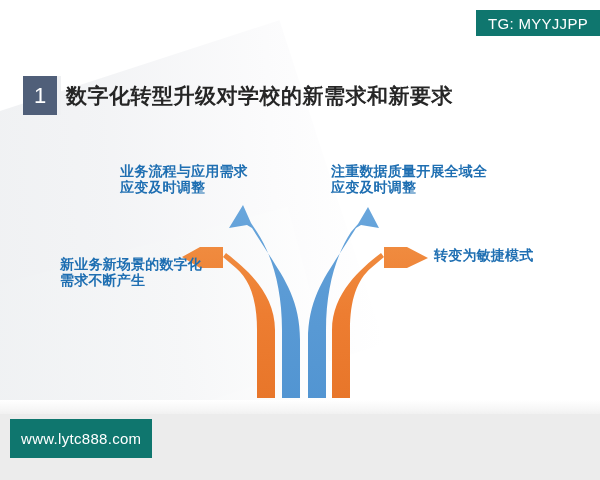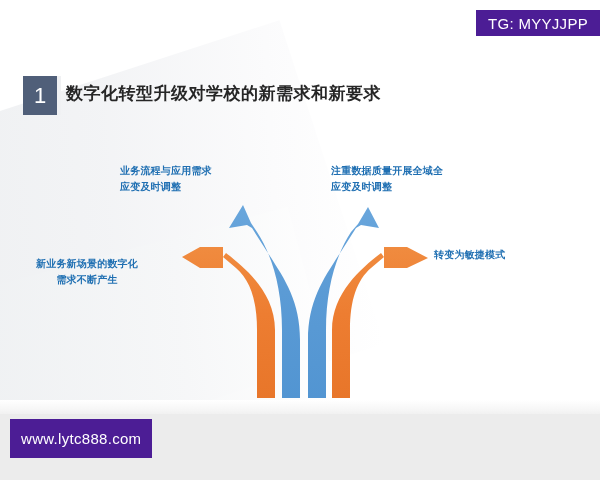--- a/index.html
+++ b/index.html
@@ -82,55 +82,55 @@
     left: 57px;
     top: 76px;
     width: 4px;
     height: 39px;
     background: #f0f1f3;
   }
   .headline {
     position: absolute;
     left: 66px;
     top: 82px;
-    font-size: 17px;
+    font-size: 21px;
     font-weight: bold;
     color: #262626;
     letter-spacing: .5px;
     white-space: nowrap;
   }
 
   
   #arrows {
     position: absolute;
     left: 0;
     top: 0;
     width: 600px;
     height: 480px;
   }
 
   
   .label {
     position: absolute;
-    font-size: 10px;
+    font-size: 14px;
     font-weight: bold;
     color: #1f6fb2;
     line-height: 16px;
     letter-spacing: .2px;
     white-space: nowrap;
   }
   .label--top-left   { left: 120px; top: 163px; }
   .label--top-right  { left: 331px; top: 163px; }
-  .label--mid-left   { left: 36px;  top: 256px; text-align: center; }
+  .label--mid-left   { left: 60px;  top: 256px; }
   .label--mid-right  { left: 434px; top: 247px; }
 
   
   .wm {
     position: absolute;
-    background: #4c1d95;
+    background: #0f766e;
     color: #ffffff;
     font-size: 15px;
     font-family: "Liberation Sans", "DejaVu Sans", sans-serif;
     letter-spacing: .3px;
     display: flex;
     align-items: center;
   }
   .wm--tg {
     right: 0;
     top: 10px;

